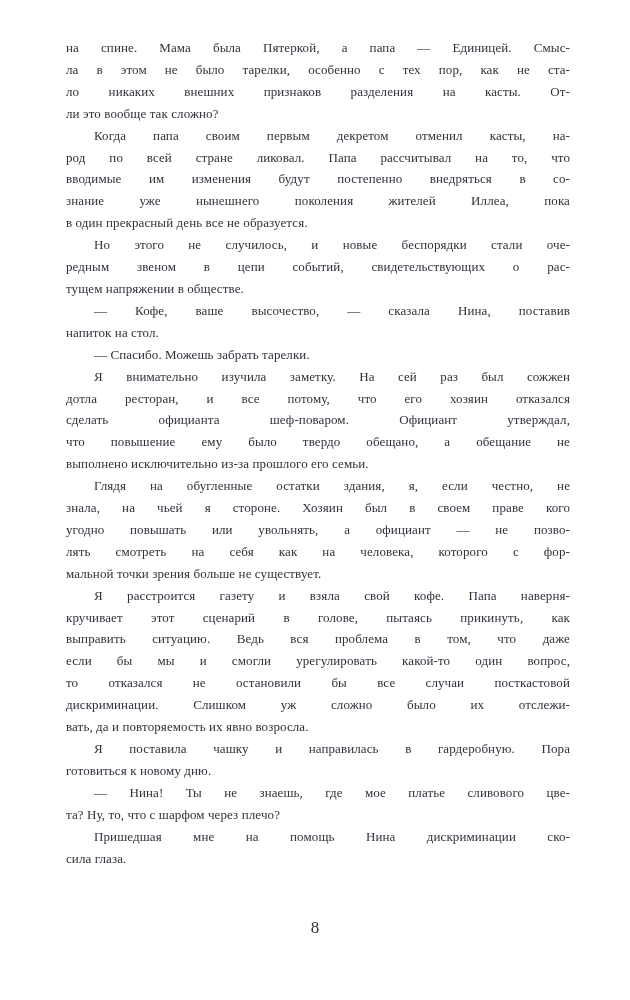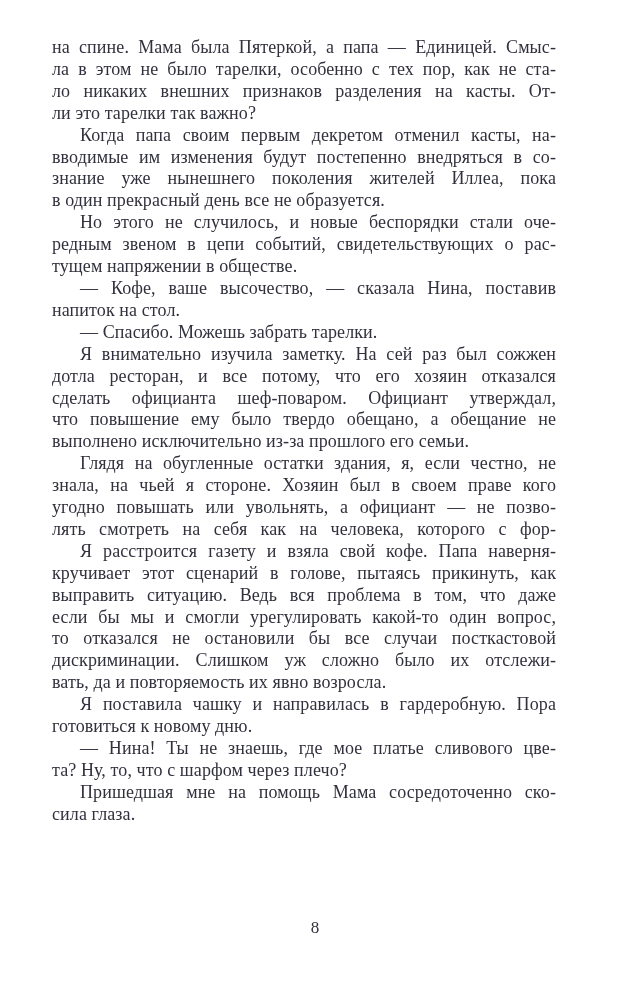--- a/index.html
+++ b/index.html
@@ -14,24 +14,24 @@
     font-family: "Liberation Serif", "DejaVu Serif", serif;
   }
   .page {
     position: relative;
     width: 630px;
     height: 1000px;
     background: #ffffff;
   }
   .text-block {
     position: absolute;
-    left: 52px;
+    left: 66px;
     top: 37px;
     width: 504px;
-    font-size: 18px;
+    font-size: 13px;
     line-height: 21.9px;
     color: #31313d;
     letter-spacing: 0.1px;
   }
   .para {
     margin: 0;
     padding: 0;
   }
   .line {
     text-align: justify;
@@ -57,24 +57,25 @@
 </style>
 </head>
 <body style="background: rgb(255, 255, 255);">
 
 <div class="page">
   <div class="text-block" style="color: rgb(49, 49, 61);">
       <div class="para">
         <div class="line first">на спине. Мама была Пятеркой, а папа — Единицей. Смыс-</div>
         <div class="line">ла в этом не было тарелки, особенно с тех пор, как не ста-</div>
         <div class="line">ло никаких внешних признаков разделения на касты. От-</div>
-        <div class="line last">ли это тарелки так важно?</div>
+        <div class="line last">ли это вообще так сложно?</div>
       </div>
       <div class="para indent">
         <div class="line first">Когда папа своим первым декретом отменил касты, на-</div>
+        <div class="line">род по всей стране ликовал. Папа рассчитывал на то, что</div>
         <div class="line">вводимые им изменения будут постепенно внедряться в со-</div>
         <div class="line">знание уже нынешнего поколения жителей Иллеа, пока</div>
         <div class="line last">в один прекрасный день все не образуется.</div>
       </div>
       <div class="para indent">
         <div class="line first">Но этого не случилось, и новые беспорядки стали оче-</div>
         <div class="line">редным звеном в цепи событий, свидетельствующих о рас-</div>
         <div class="line last">тущем напряжении в обществе.</div>
       </div>
       <div class="para indent">
@@ -89,37 +90,38 @@
         <div class="line">дотла ресторан, и все потому, что его хозяин отказался</div>
         <div class="line">сделать официанта шеф-поваром. Официант утверждал,</div>
         <div class="line">что повышение ему было твердо обещано, а обещание не</div>
         <div class="line last">выполнено исключительно из-за прошлого его семьи.</div>
       </div>
       <div class="para indent">
         <div class="line first">Глядя на обугленные остатки здания, я, если честно, не</div>
         <div class="line">знала, на чьей я стороне. Хозяин был в своем праве кого</div>
         <div class="line">угодно повышать или увольнять, а официант — не позво-</div>
         <div class="line">лять смотреть на себя как на человека, которого с фор-</div>
+        <div class="line last">мальной точки зрения больше не существует.</div>
       </div>
       <div class="para indent">
         <div class="line first">Я расстроится газету и взяла свой кофе. Папа наверня-</div>
         <div class="line">кручивает этот сценарий в голове, пытаясь прикинуть, как</div>
         <div class="line">выправить ситуацию. Ведь вся проблема в том, что даже</div>
         <div class="line">если бы мы и смогли урегулировать какой-то один вопрос,</div>
         <div class="line">то отказался не остановили бы все случаи посткастовой</div>
         <div class="line">дискриминации. Слишком уж сложно было их отслежи-</div>
         <div class="line last">вать, да и повторяемость их явно возросла.</div>
       </div>
       <div class="para indent">
         <div class="line first">Я поставила чашку и направилась в гардеробную. Пора</div>
         <div class="line last">готовиться к новому дню.</div>
       </div>
       <div class="para indent">
         <div class="line first">— Нина! Ты не знаешь, где мое платье сливового цве-</div>
         <div class="line last">та? Ну, то, что с шарфом через плечо?</div>
       </div>
       <div class="para indent">
-        <div class="line first">Пришедшая мне на помощь Мама сосредоточенно ско-</div>
+        <div class="line first">Пришедшая мне на помощь Нина дискриминации ско-</div>
         <div class="line last">сила глаза.</div>
       </div>
     </div>
   <div class="pagenum">8</div>
 </div>
 
 </body></html>

